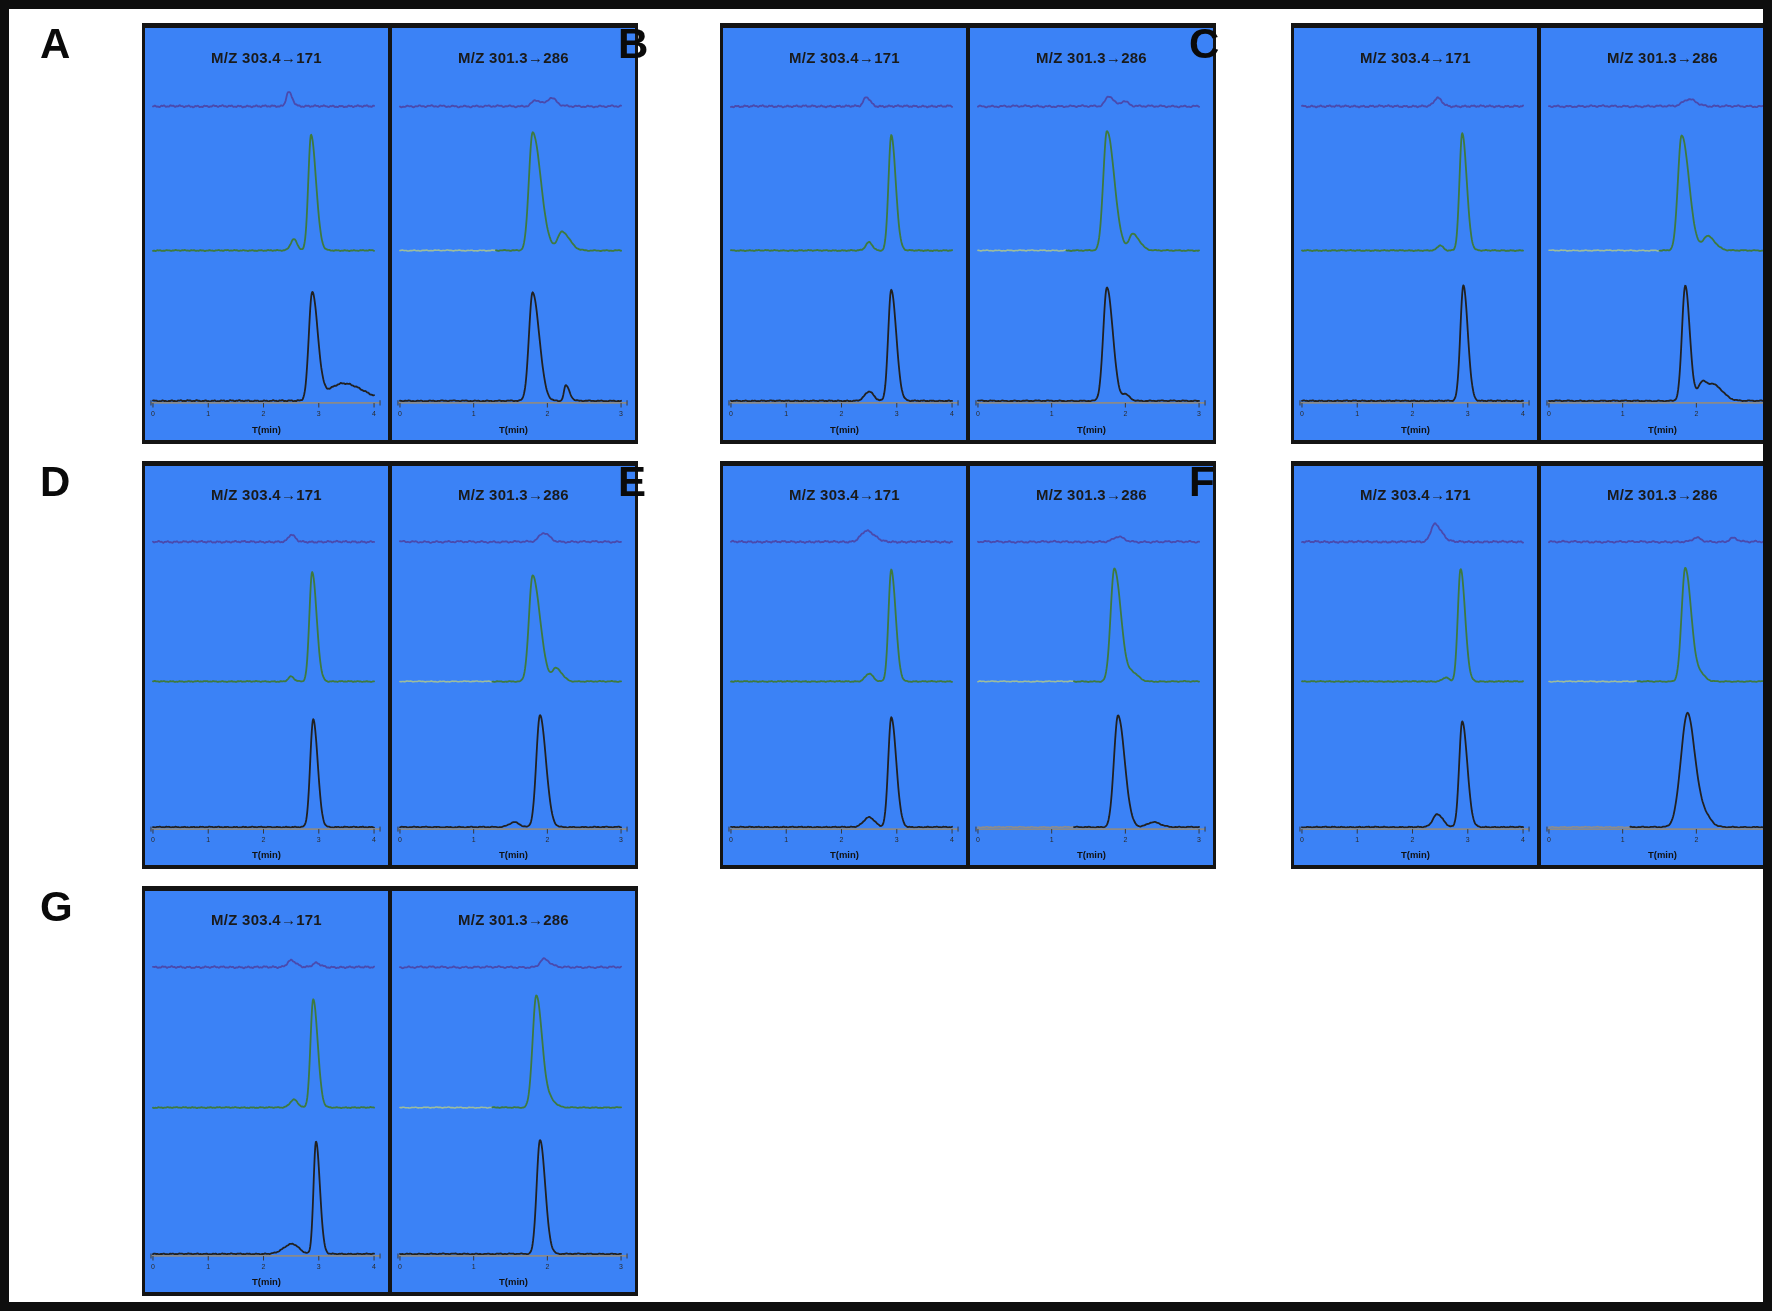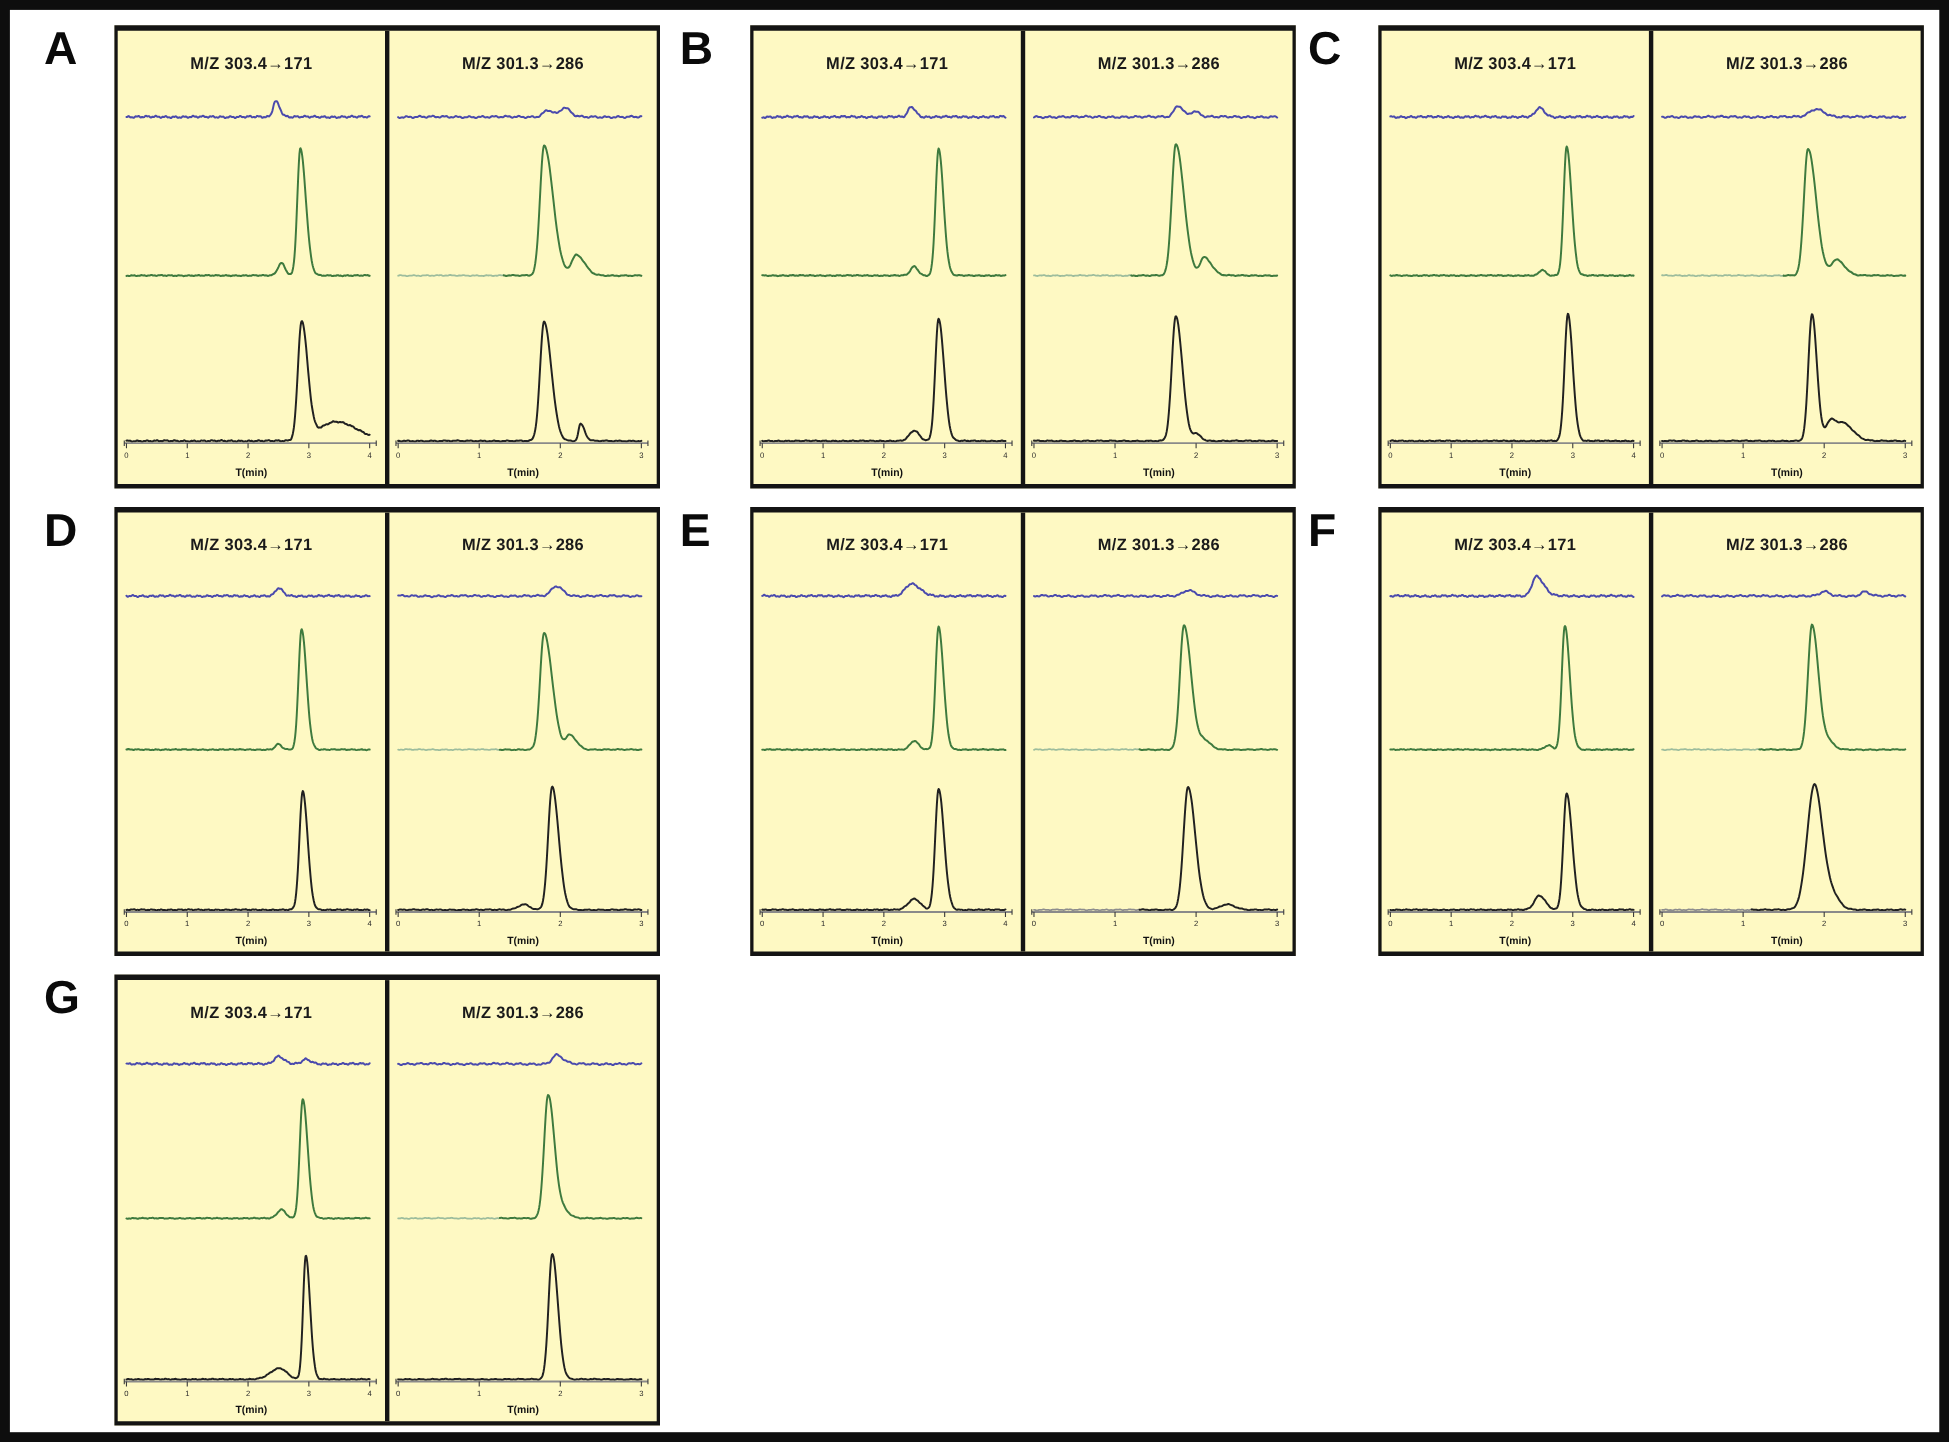--- a/index.html
+++ b/index.html
@@ -24,22 +24,22 @@
     position:absolute;left:-64px;top:0px;
     font-size:42px;font-weight:bold;color:#0a0a0a;line-height:1;
     font-family:"Liberation Sans",sans-serif;
   }
   .panel-box{
     width:100%;height:100%;
     box-sizing:border-box;
     border:3px solid #141414;
     border-top-width:5px;
     border-bottom-width:4px;
-    background:#fef9c3;
-    display:flex;flex-direction:row;
+    background:#3b82f6;
+    display:flex;flex-direction:row;margin-left:38px;
   }
   .subpanel{flex:1 1 0;height:100%;min-width:0;}
   .divider{width:4px;background:#141414;height:100%;flex:0 0 auto;}
   svg text{font-family:"Liberation Sans",sans-serif;}
   .sub-title{font-size:15px;font-weight:bold;fill:#1a1a1a;letter-spacing:0.3px;}
   .tick-label{font-size:7px;fill:#2a2a2a;}
   .axis-label{font-size:9.5px;font-weight:bold;fill:#111111;}
 </style>
 </head>
 <body>

